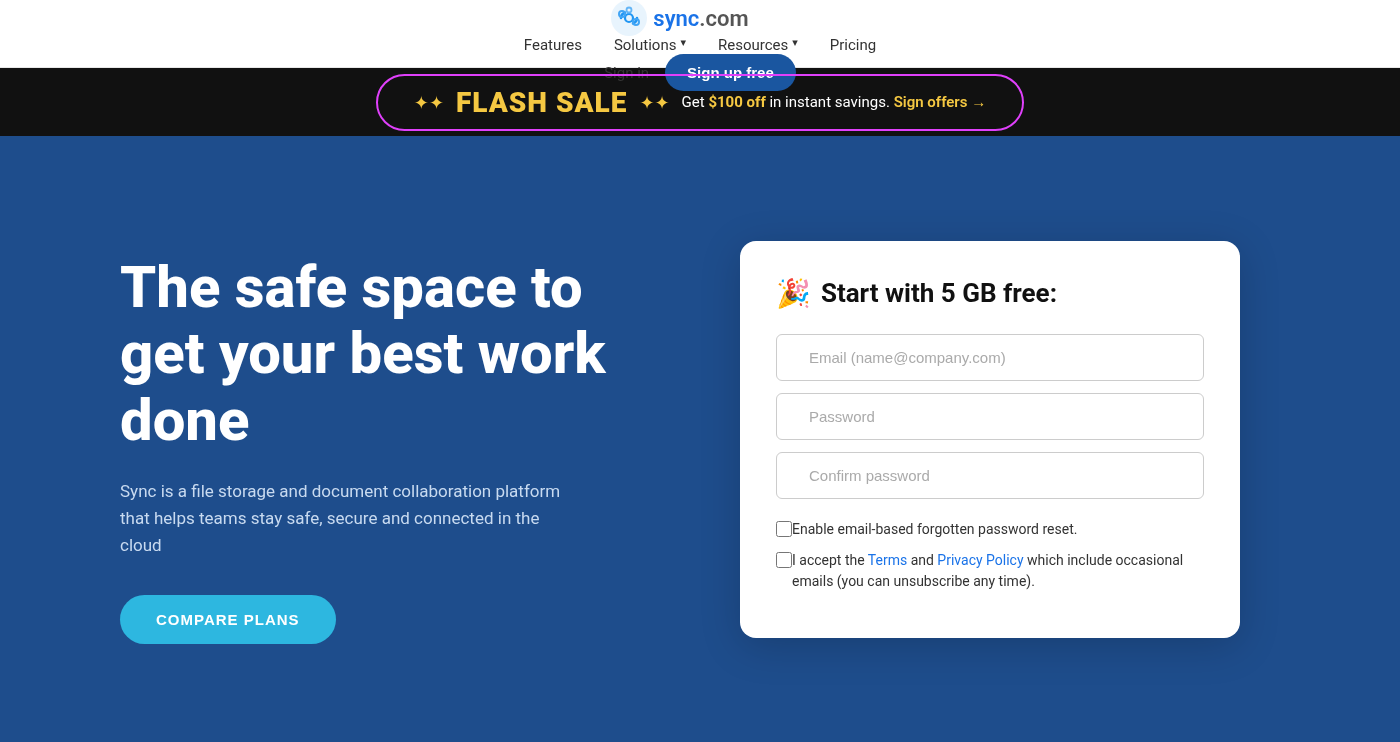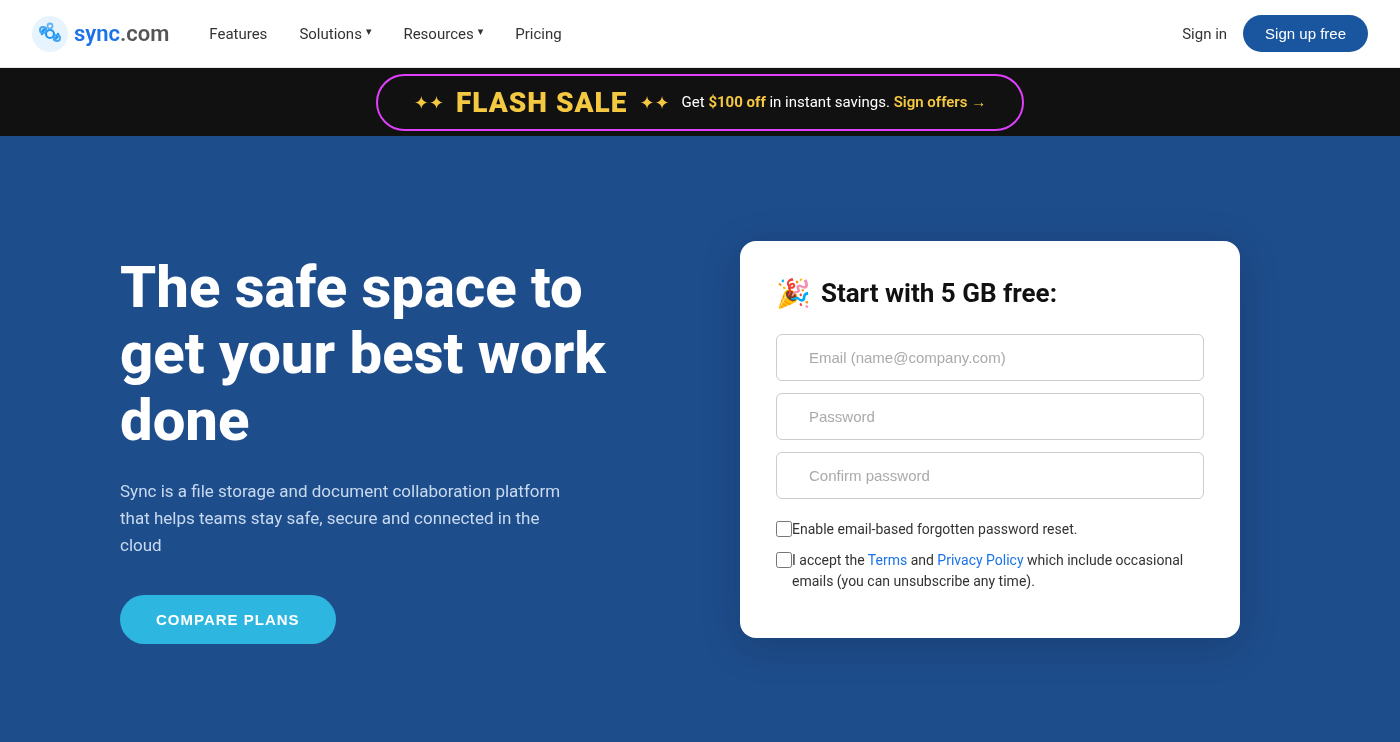--- a/index.html
+++ b/index.html
@@ -1,34 +1,34 @@
 <!DOCTYPE html>
 <html><head>
   <meta charset="utf-8">
   <style>
     * { margin: 0; padding: 0; box-sizing: border-box; }
     body { font-family: -apple-system, BlinkMacSystemFont, 'Segoe UI', Roboto, sans-serif; width: 1400px; height: 742px; overflow: hidden; }
 
     
     .navbar {
       display: flex; align-items: center; padding: 0 32px; height: 68px;
-      background: #fff; border-bottom: 1px solid #e8e8e8;
+      background: #fff; border-bottom: 1px solid #e8e8e8; flex-direction: column;
     }
     .logo-area { display: flex; align-items: center; gap: 6px; margin-right: 40px; text-decoration: none; }
     .logo-icon { width: 36px; height: 36px; }
     .logo-text { font-size: 22px; font-weight: 600; color: #222; }
     .logo-text span { color: #1a73e8; }
     .nav-links { display: flex; align-items: center; gap: 32px; flex: 1; }
     .nav-link { font-size: 15px; color: #333; text-decoration: none; display: flex; gap: 4px; cursor: pointer; }
     .dropdown-arrow { font-size: 11px; }
     .nav-right { display: flex; align-items: center; gap: 16px; }
     .sign-in-link { font-size: 15px; color: #333; text-decoration: none; cursor: pointer; }
     .signup-btn {
       background: #1a56a0; color: #fff; border: none; border-radius: 24px;
-      padding: 10px 22px; font-size: 15px; font-weight: 400; cursor: pointer;
+      padding: 10px 22px; font-size: 15px; font-weight: 700; cursor: pointer;
     }
 
     
     .flash-banner {
       background: #111; display: flex; align-items: center; justify-content: center;
       padding: 18px 0; height: 68px;
     }
     .flash-inner {
       border: 2px solid #e040fb; border-radius: 40px;
       padding: 10px 36px; display: flex; align-items: center; gap: 12px;

